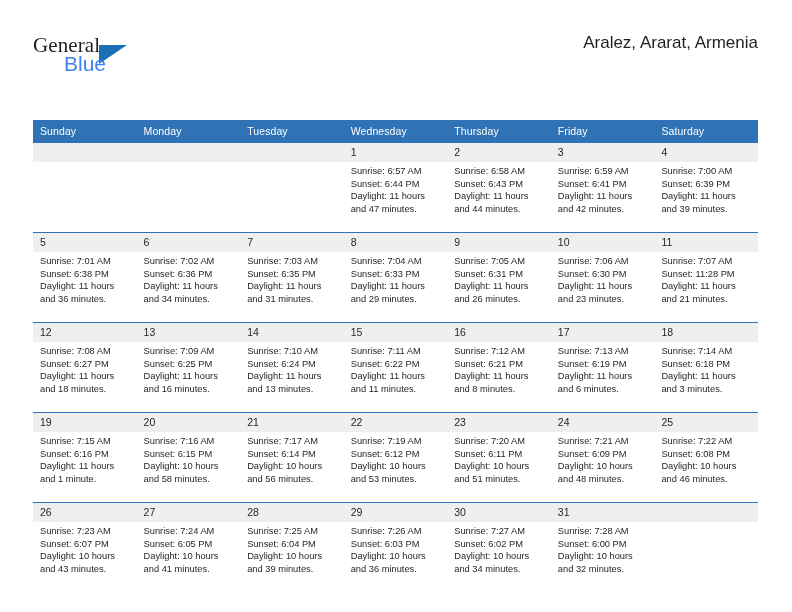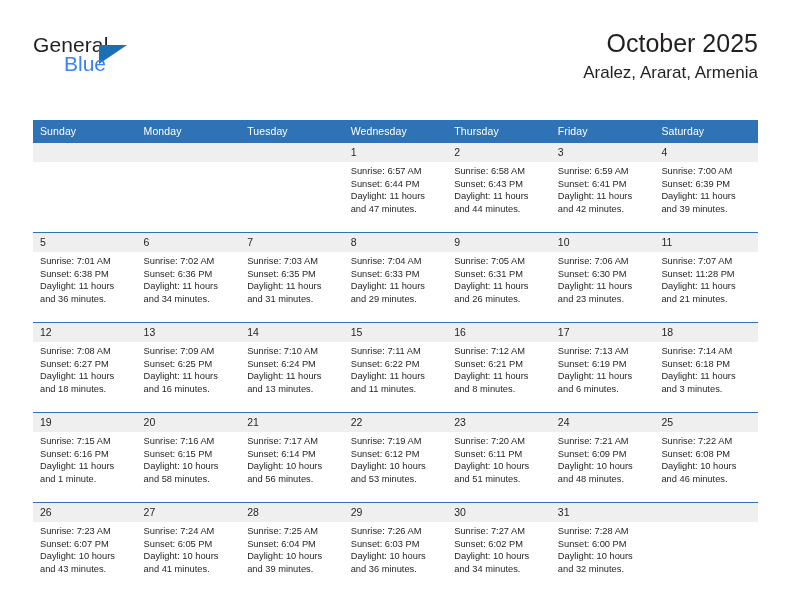--- a/index.html
+++ b/index.html
@@ -36,21 +36,21 @@
     width: 230px;
     height: 56px;
   }
   .brand-general {
     position: absolute;
     left: 0;
     top: 0;
     font-size: 21px;
     letter-spacing: 0.1px;
     color: #231f20;
-    font-family: Liberation Sans, sans-serif;
+    font-family: Liberation Serif, serif;
   }
   .brand-blue {
     position: absolute;
     left: 31px;
     top: 19px;
     font-size: 21px;
     color: #3b82f6;
     font-family: "Liberation Sans", sans-serif;
   }
   .brand-tri {
@@ -151,21 +151,20 @@
 
   <div class="header">
 
     <div class="brand">
       <span class="brand-general">General</span>
       <span class="brand-tri"></span>
       <span class="brand-blue">Blue</span>
     </div>
 
     <div class="title-block">
-      <h1 class="cal-title">October 2025</h1>
       <div class="cal-subtitle">Aralez, Ararat, Armenia</div>
     </div>
 
   </div>
 
   <table class="calendar">
     <thead>
       <tr>
         <th>Sunday</th>
         <th>Monday</th>

